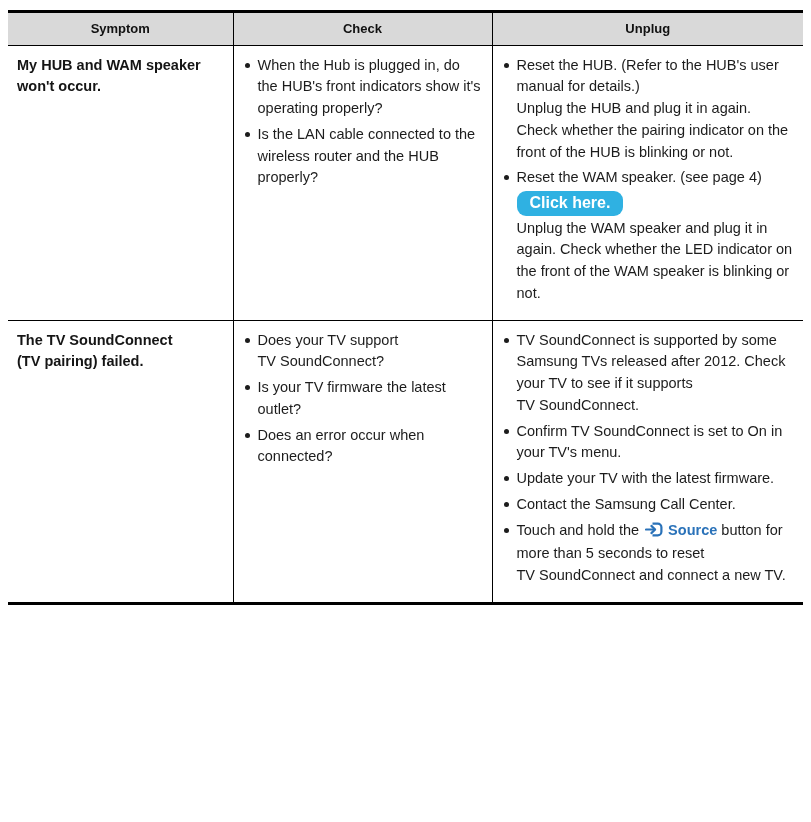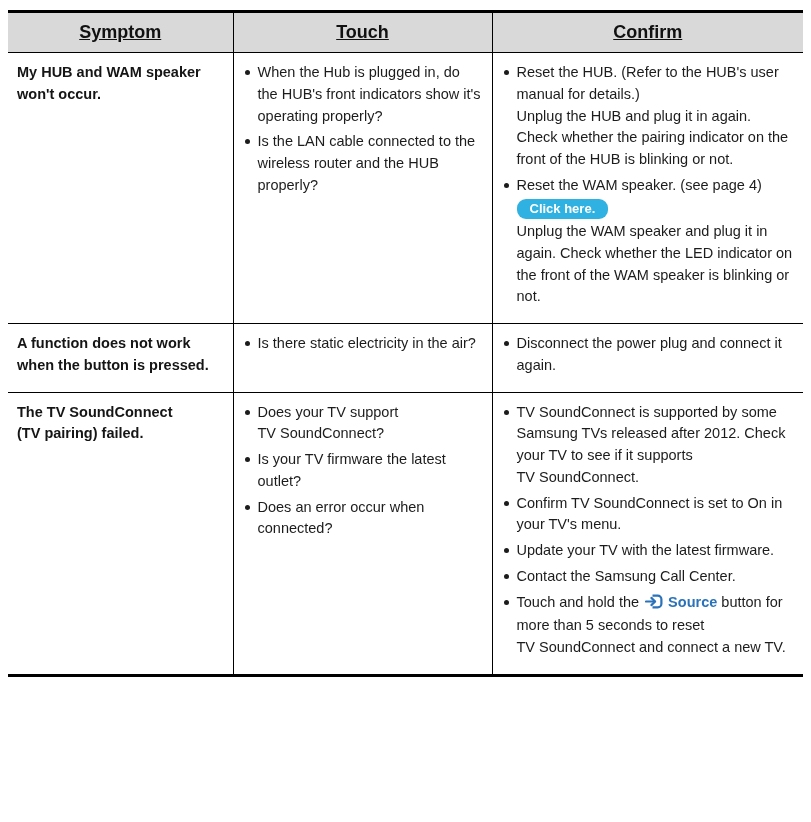--- a/index.html
+++ b/index.html
@@ -25,26 +25,25 @@
     border-bottom: 3px solid var(--border, #000);
     font-size: 14.5px;
     line-height: 1.5;
   }
   col.c1 { width: 225px; }
   col.c2 { width: 259px; }
   col.c3 { width: 311px; }
   thead th {
     background: var(--header-bg, #d9d9d9);
     font-weight: bold;
-    font-size: 18px;
+    font-size: 13px;
     color: #111;
     text-align: center;
     padding: 6px 4px;
     border-bottom: 1.6px solid var(--border, #000);
-    text-decoration: underline;
   }
   th:not(:first-child), td:not(:first-child) {
     border-left: 1.5px solid var(--border, #000);
   }
   tbody td {
     vertical-align: top;
     border-bottom: 1.5px solid var(--border, #000);
     padding: 9px 8px 11px 10px;
   }
   tbody tr:last-child td { border-bottom: none; }
@@ -72,21 +71,21 @@
     width: 5px;
     height: 5px;
     border-radius: 50%;
     background: #1c1c1c;
   }
   .click-badge {
     display: inline-block;
     background: var(--click-badge-bg, #2fb1e2);
     color: #ffffff;
     font-weight: bold;
-    font-size: 13px;
+    font-size: 16px;
     line-height: 1.35;
     padding: 1px 13px 2px 13px;
     border-radius: 9px;
     margin: 2px 0 2px 0;
     cursor: pointer;
   }
   .blue-bold {
     color: var(--source-blue, #2a72b9);
     font-weight: bold;
     text-align: right;
@@ -104,22 +103,22 @@
 <div class="page">
   <table class="tbl">
     <colgroup>
         <col class="c1">
         <col class="c2">
         <col class="c3">
       </colgroup>
     <thead>
       <tr>
         <th>Symptom</th>
-        <th>Touch</th>
-        <th>Confirm</th>
+        <th>Check</th>
+        <th>Unplug</th>
       </tr>
     </thead>
     <tbody>
 
 
       <tr>
         <td class="sym">My HUB and WAM speaker won't occur.</td>
         <td>
           <ul class="bullets">
             <li>When the Hub is plugged in, do the HUB's front indicators show it's operating properly?</li>
@@ -134,33 +133,20 @@
             </li>
             <li>
               <span>Reset the WAM speaker. (see page 4)</span><br>
               <span class="click-badge">Click here.</span><br>
               <span>Unplug the WAM speaker and plug it in again. Check whether the LED indicator on the front of the WAM speaker is blinking or not.</span>
             </li>
           </ul>
         </td>
       </tr>
 
-      <tr>
-        <td class="sym">A function does not work when the button is pressed.</td>
-        <td>
-          <ul class="bullets">
-            <li>Is there static electricity in the air?</li>
-          </ul>
-        </td>
-        <td>
-          <ul class="bullets">
-            <li>Disconnect the power plug and connect it again.</li>
-          </ul>
-        </td>
-      </tr>
 
 
       <tr>
         <td class="sym">The TV&nbsp;SoundConnect (TV&nbsp;pairing) failed.</td>
         <td>
           <ul class="bullets">
             <li>Does your TV support TV&nbsp;SoundConnect?</li>
             <li>Is your TV firmware the latest outlet?</li>
             <li>Does an error occur when connected?</li>
           </ul>

